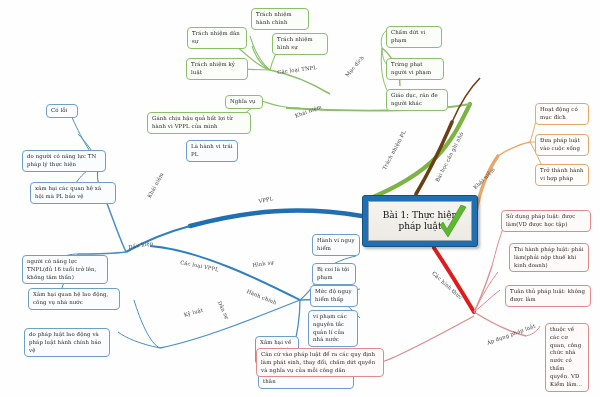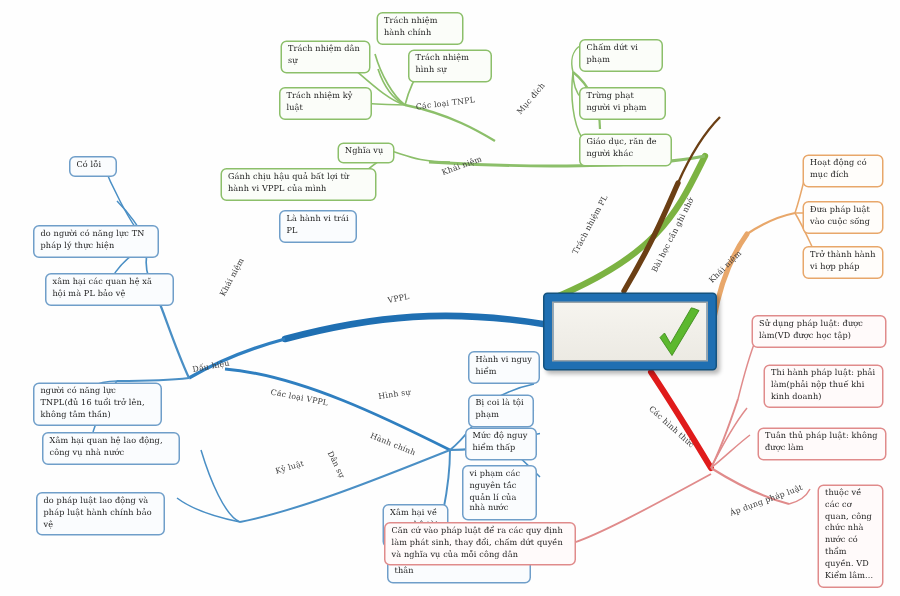--- a/index.html
+++ b/index.html
@@ -131,20 +131,24 @@
     <path d="M474,312 C482,296 490,282 498,272" stroke="#e08b8b" stroke-width="1" fill="none"></path>
     <path d="M474,312 C484,304 492,296 500,290" stroke="#e08b8b" stroke-width="1" fill="none"></path>
 
     <path d="M474,312 C490,322 510,332 526,336" stroke="#e08b8b" stroke-width="1.4" fill="none"></path>
     <path d="M526,336 C534,334 538,330 540,326" stroke="#e08b8b" stroke-width="1" fill="none"></path>
     <path d="M474,316 C430,340 400,356 382,362" stroke="#e08b8b" stroke-width="1.2" fill="none"></path>
   </svg>
 
   <div id="central">
     <div class="inner">
+      <div class="ttl">
+        <span>Bài 1: Thực hiện</span><br>
+        <span>pháp luật</span>
+      </div>
       <svg class="check" viewBox="0 0 36 40">
         <path d="M6,20 L14,32 L32,2 L27,0 L13,24 L9,17 Z" fill="#5cb82e" stroke="#3f8c1e" stroke-width="0.6"></path>
       </svg>
     </div>
   </div>
 
   <div class="blabel" style="left:258px;top:198px;transform:rotate(-11deg);">VPPL</div>
   <div class="blabel" style="left:146px;top:196px;transform:rotate(-62deg);">Khái niệm</div>
   <div class="blabel" style="left:128px;top:244px;transform:rotate(-10deg);">Dấu hiệu</div>
   <div class="blabel" style="left:181px;top:259px;transform:rotate(11deg);">Các loại VPPL</div>

